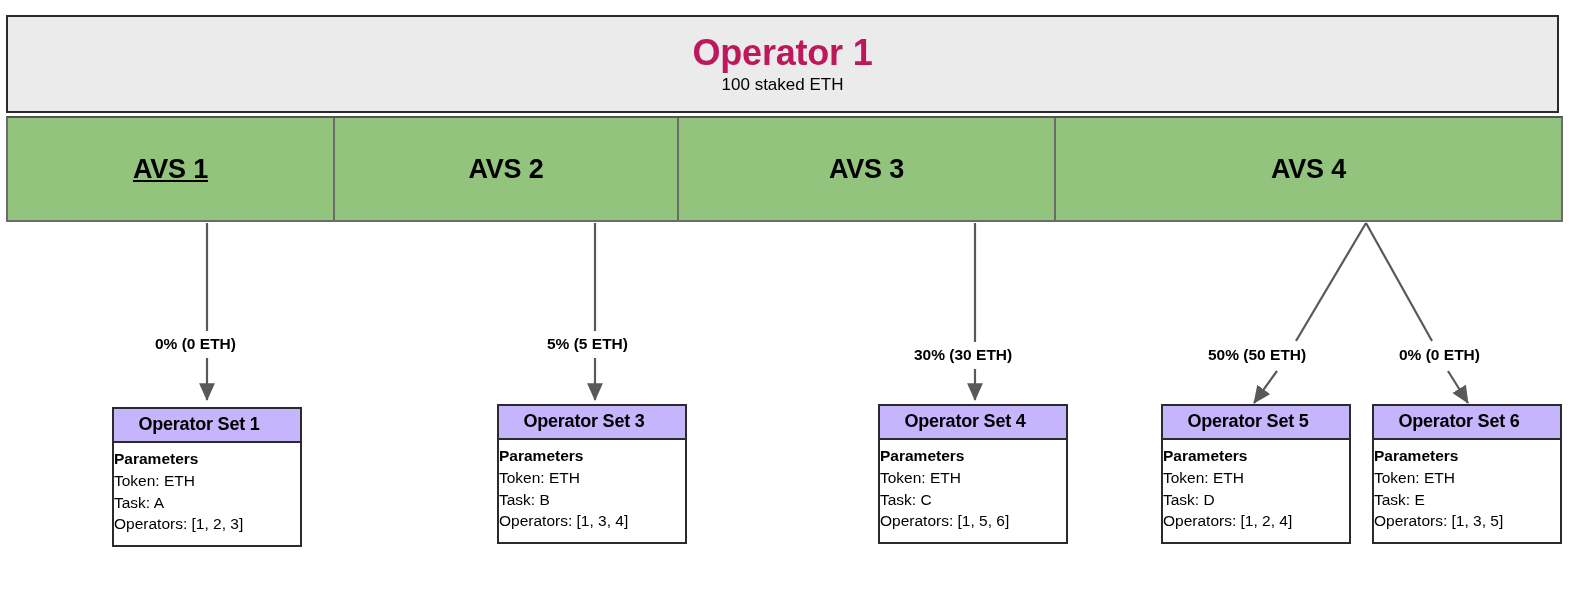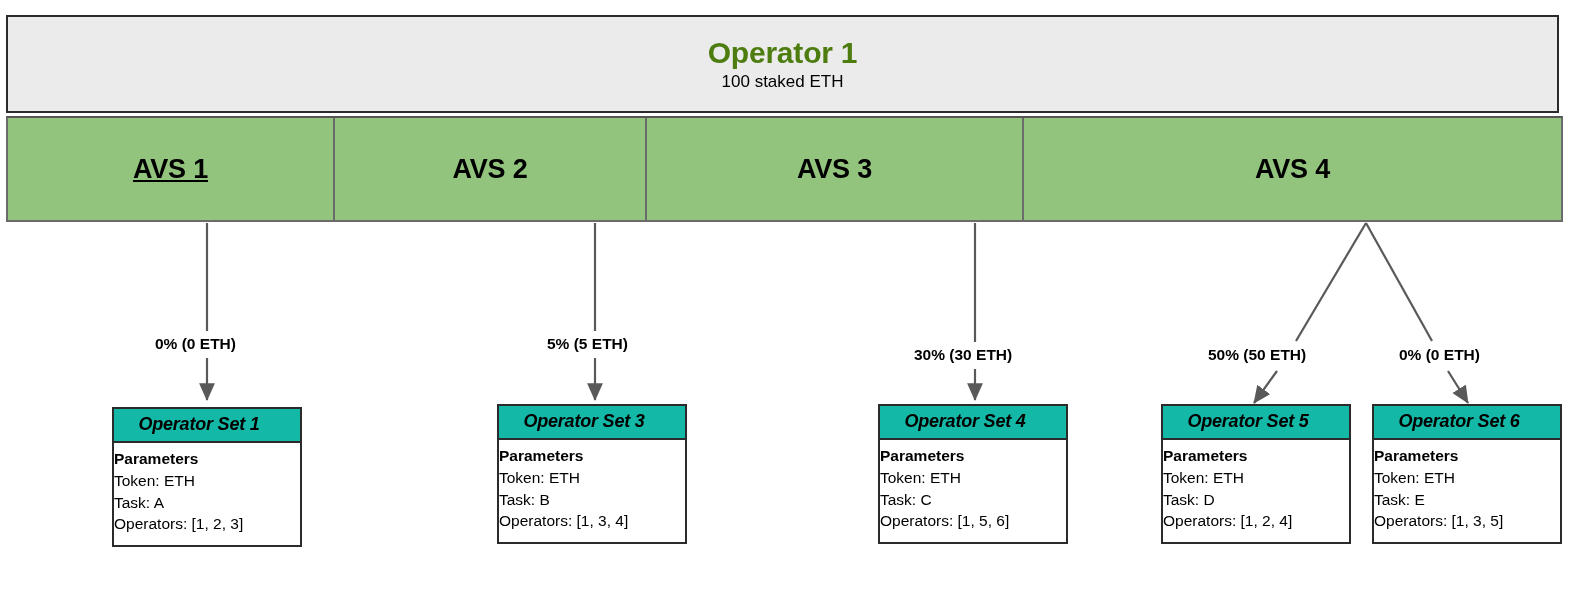--- a/index.html
+++ b/index.html
@@ -29,23 +29,23 @@
     height: 98px;
     background: #ebebeb;
     border: 2px solid #2b2b2b;
     box-sizing: border-box;
     display: flex;
     flex-direction: column;
     align-items: center;
     justify-content: center;
   }
   .operator-title {
-    font-size: 30px;
-    font-weight: bold;
-    color: #4d7c0f;
+    font-size: 36px;
+    font-weight: bold;
+    color: #be185d;
     line-height: 1.1;
     letter-spacing: -0.2px;
   }
   .operator-sub {
     font-size: 17px;
     color: #000000;
     margin-top: 4px;
     line-height: 1.1;
   }
 
@@ -103,30 +103,29 @@
   
   .opset {
     position: absolute;
     box-sizing: border-box;
     background: #ffffff;
     border: 2px solid #2b2b2b;
     display: flex;
     flex-direction: column;
   }
   .opset-header {
-    background: #14b8a6;
+    background: #c4b5fd;
     border-bottom: 2px solid #2b2b2b;
     text-align: center;
     font-size: 18px;
     font-weight: bold;
     color: #000000;
     padding: 5px 16px 6px 0;
     line-height: 1.15;
     letter-spacing: -0.2px;
-    font-style: italic;
   }
   .opset-body {
     padding: 6px 8px 7px 0;
     display: flex;
     flex-direction: column;
     gap: 1px;
   }
   .opset-params-title {
     font-size: 15.5px;
     font-weight: bold;
@@ -147,21 +146,21 @@
 
   <div class="operator-bar">
     <div class="operator-title">Operator 1</div>
     <div class="operator-sub">100 staked ETH</div>
   </div>
 
   <div class="avs-row">
     <div class="avs-cell" style="width:327px;text-decoration:underline;">
       <span class="avs-label">AVS 1</span>
     </div>
-    <div class="avs-cell" style="width:312px;">
+    <div class="avs-cell" style="width:344px;">
       <span class="avs-label">AVS 2</span>
     </div>
     <div class="avs-cell" style="width:377px;text-align:center;">
       <span class="avs-label">AVS 3</span>
     </div>
     <div class="avs-cell" style="flex:1 1 auto;">
       <span class="avs-label">AVS 4</span>
     </div>
   </div>
 

